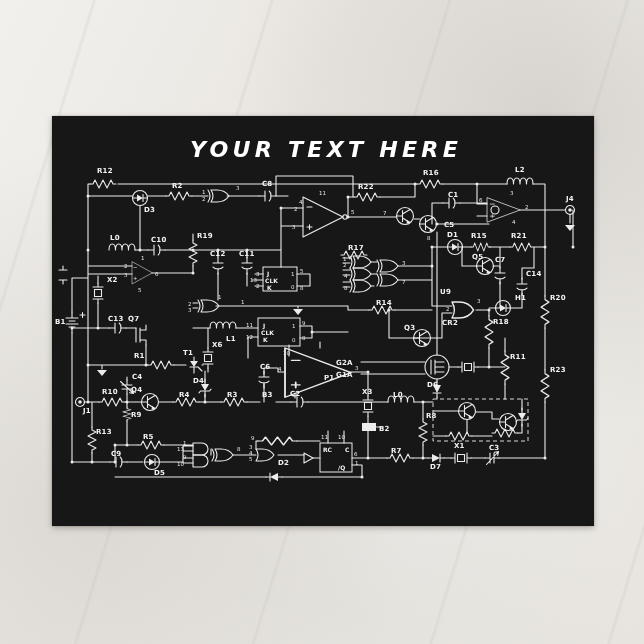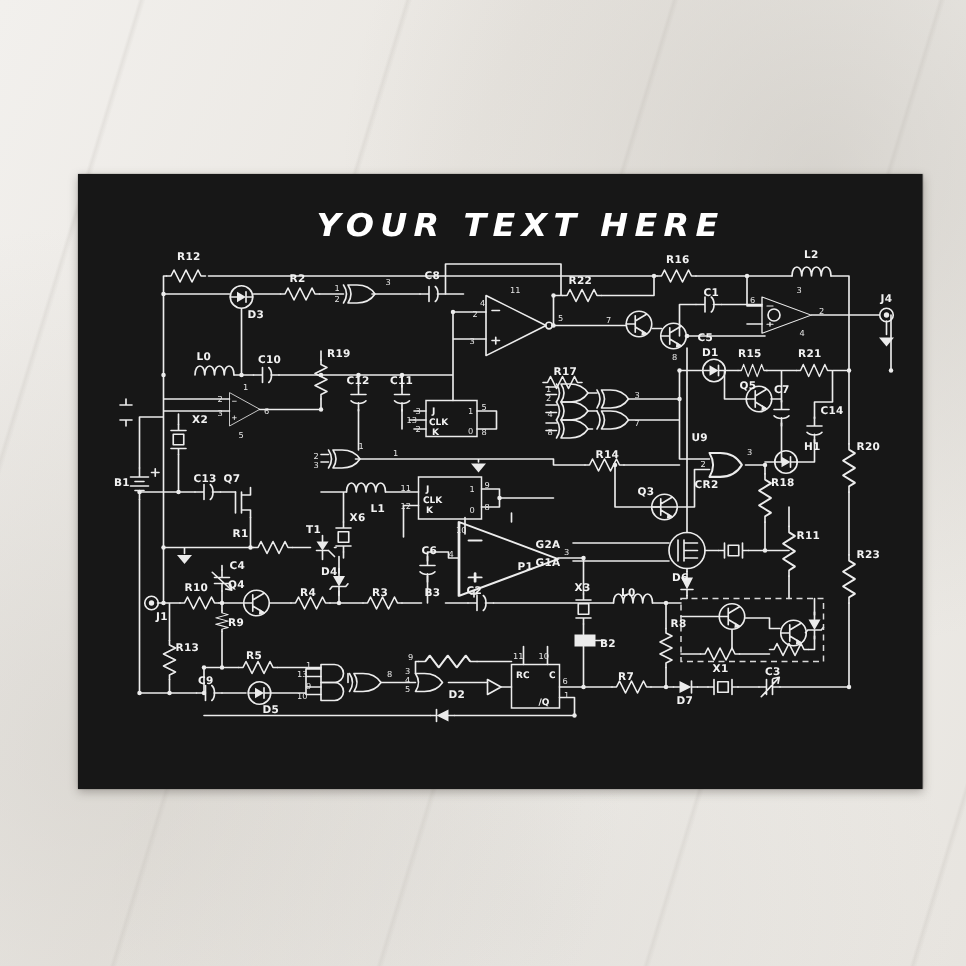--- a/index.html
+++ b/index.html
@@ -8,21 +8,21 @@
     font-family:"DejaVu Sans",sans-serif;
     background:
       radial-gradient(circle at 85% 18%, rgba(175,170,162,.38), transparent 42%),
       radial-gradient(circle at 10% 78%, rgba(188,184,177,.32), transparent 46%),
       radial-gradient(circle at 55% 95%, rgba(196,192,186,.25), transparent 40%),
       repeating-linear-gradient(107deg, transparent 0 88px, rgba(160,154,147,.14) 90px, transparent 93px, transparent 170px),
       linear-gradient(115deg,#f2f0ed 0%,#eae7e2 38%,#f0eeea 68%,#e7e4df 100%);
   }
   .card{
     position:absolute;left:52px;top:116px;width:542px;height:410px;
-    background:#171717;box-shadow:0 2px 6px rgba(60,55,50,.35), 0 0 1px rgba(0,0,0,.4);padding-left:21px;
+    background:#171717;box-shadow:0 2px 6px rgba(60,55,50,.35), 0 0 1px rgba(0,0,0,.4);
   }
   svg text{user-select:none}
   .w{stroke:#ececec;stroke-width:1.1;fill:none;stroke-linecap:round;stroke-linejoin:round}
   .w2{stroke:#ececec;stroke-width:1;fill:none}
   .f{fill:#ececec;stroke:none}
   .lb{font:bold 7px "DejaVu Sans",sans-serif;fill:#f2f2f2;letter-spacing:.2px}
   .pn{font:5.5px "DejaVu Sans",sans-serif;fill:#e6e6e6}
   .bk{font:bold 6px "DejaVu Sans",sans-serif;fill:#f2f2f2}
   .ttl{font:bold italic 21px "DejaVu Sans",sans-serif;fill:#ffffff;letter-spacing:4px}
   .dsh{fill:none;stroke:#d9d9d9;stroke-width:1;stroke-dasharray:4 3}

